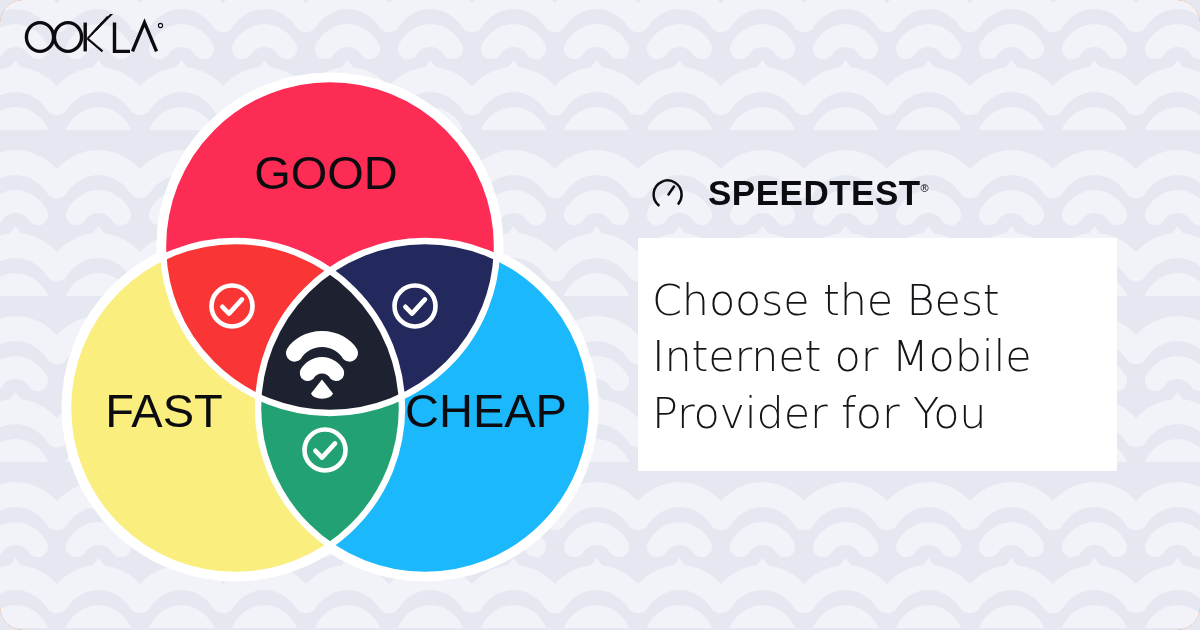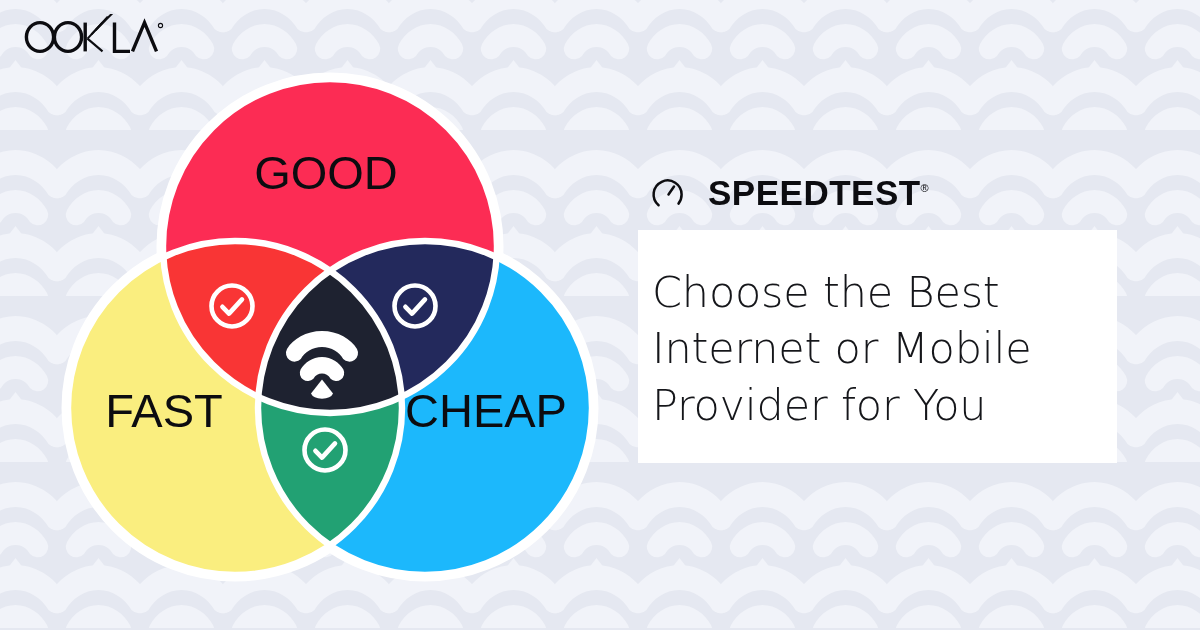--- a/index.html
+++ b/index.html
@@ -13,20 +13,21 @@
     font-family: "Liberation Sans", sans-serif;
     background: #e5e8f1;
   }
 
   #stage {
     position: relative;
     width: 1200px;
     height: 630px;
     overflow: hidden;
     background-color: #f97316;
+    border-radius: 23px;
   }
 
   
   #bg-pattern {
     position: absolute;
     inset: 0;
     z-index: 0;
   }
 
   
@@ -81,21 +82,21 @@
     white-space: nowrap;
   }
   #speedtest-tm {
     font-size: 11px;
     vertical-align: super;
     font-weight: normal;
     letter-spacing: 0;
   }
 
   #headline-card {
-    margin-top: 16px;
+    margin-top: 24px;
     width: 479px;
     min-height: 216px;
     background: #ffffff;
     box-sizing: border-box;
     padding: 34px 30px 30px 14px;
   }
   #headline {
     margin: 0;
     font-family: "DejaVu Sans", sans-serif;
     font-weight: 300;

